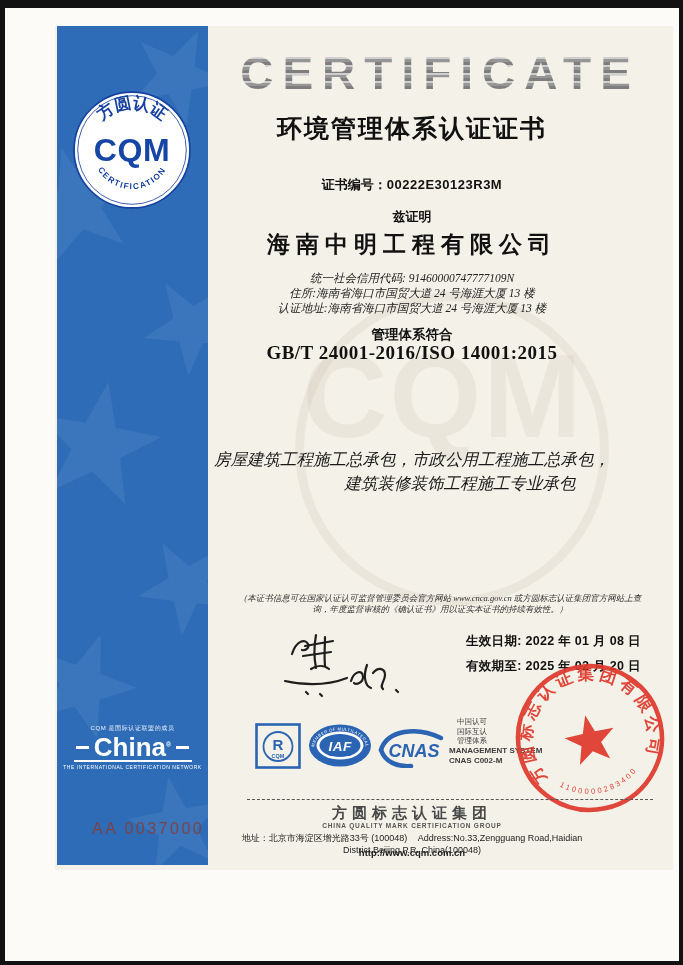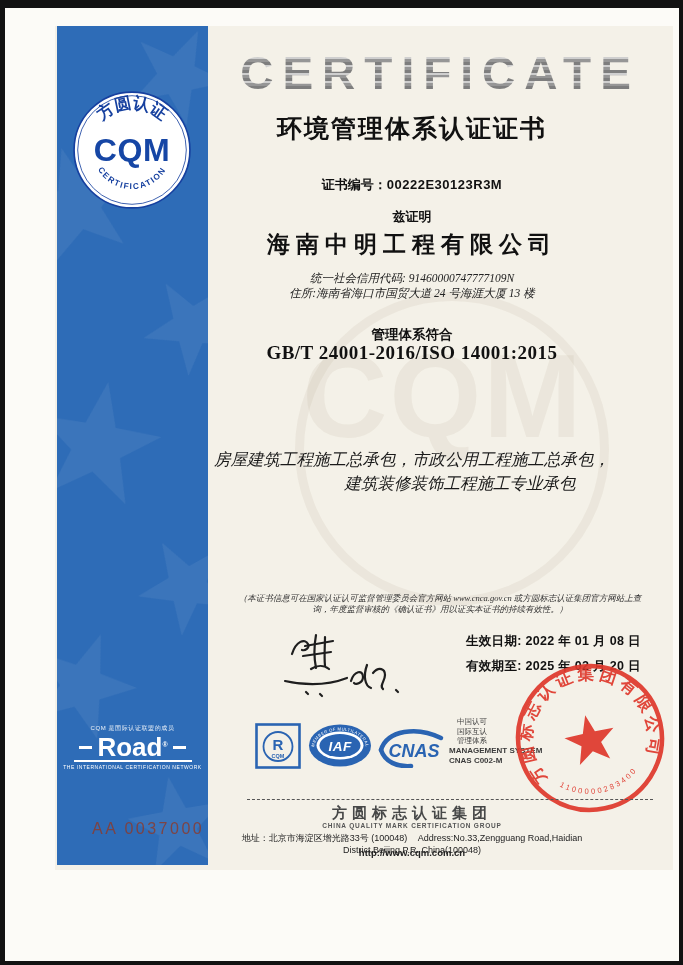--- a/index.html
+++ b/index.html
@@ -117,21 +117,21 @@
     <text x="58" y="69" font-size="31" font-weight="800" letter-spacing="0.5" fill="#1646a5" text-anchor="middle" font-family="Liberation Sans, sans-serif">CQM</text>
     <text font-size="8" font-weight="bold" letter-spacing="1.4" fill="#16409f" font-family="Liberation Sans, sans-serif">
       <textPath href="#cqmArcBot" startOffset="50%" text-anchor="middle">CERTIFICATION</textPath>
     </text>
   </svg>
 
   <div class="iqnet">
     <div class="iqnet-member">CQM 是国际认证联盟的成员</div>
     <div class="iqnet-row">
       <span class="iqnet-dash"></span>
-      <span class="iqnet-name"><span>Road</span><span class="iqnet-reg">®</span></span>
+      <span class="iqnet-name"><span>China</span><span class="iqnet-reg">®</span></span>
       <span class="iqnet-dash"></span>
     </div>
     <div class="iqnet-line"></div>
     <div class="iqnet-net">THE INTERNATIONAL CERTIFICATION NETWORK</div>
   </div>
 
   <div class="serial">AA 0037000</div>
 
   <div class="wm-ring"></div>
   <div class="wm-text">CQM</div>
@@ -139,20 +139,21 @@
   <div class="cert-watermark">CERTIFICATE</div>
 
   <div class="ctr title">环境管理体系认证证书</div>
   <div class="ctr certno">
     <span>证书编号：</span><span class="num">00222E30123R3M</span>
   </div>
   <div class="ctr declare">兹证明</div>
   <div class="ctr company">海南中明工程有限公司</div>
   <div class="ctr infoline info1">统一社会信用代码: 91460000747777109N</div>
   <div class="ctr infoline info2">住所:海南省海口市国贸大道 24 号海涯大厦 13 楼</div>
+  <div class="ctr infoline info3">认证地址:海南省海口市国贸大道 24 号海涯大厦 13 楼</div>
   <div class="ctr conform">管理体系符合</div>
   <div class="ctr standard">GB/T 24001-2016/ISO 14001:2015</div>
   <div class="ctr scopeline scope1">房屋建筑工程施工总承包，市政公用工程施工总承包，</div>
   <div class="ctr scopeline scope2">建筑装修装饰工程施工专业承包</div>
 
   <div class="disclaimer">
     <div>（本证书信息可在国家认证认可监督管理委员会官方网站 www.cnca.gov.cn 或方圆标志认证集团官方网站上查</div>
     <div>询，年度监督审核的《确认证书》用以证实本证书的持续有效性。）</div>
   </div>
 

